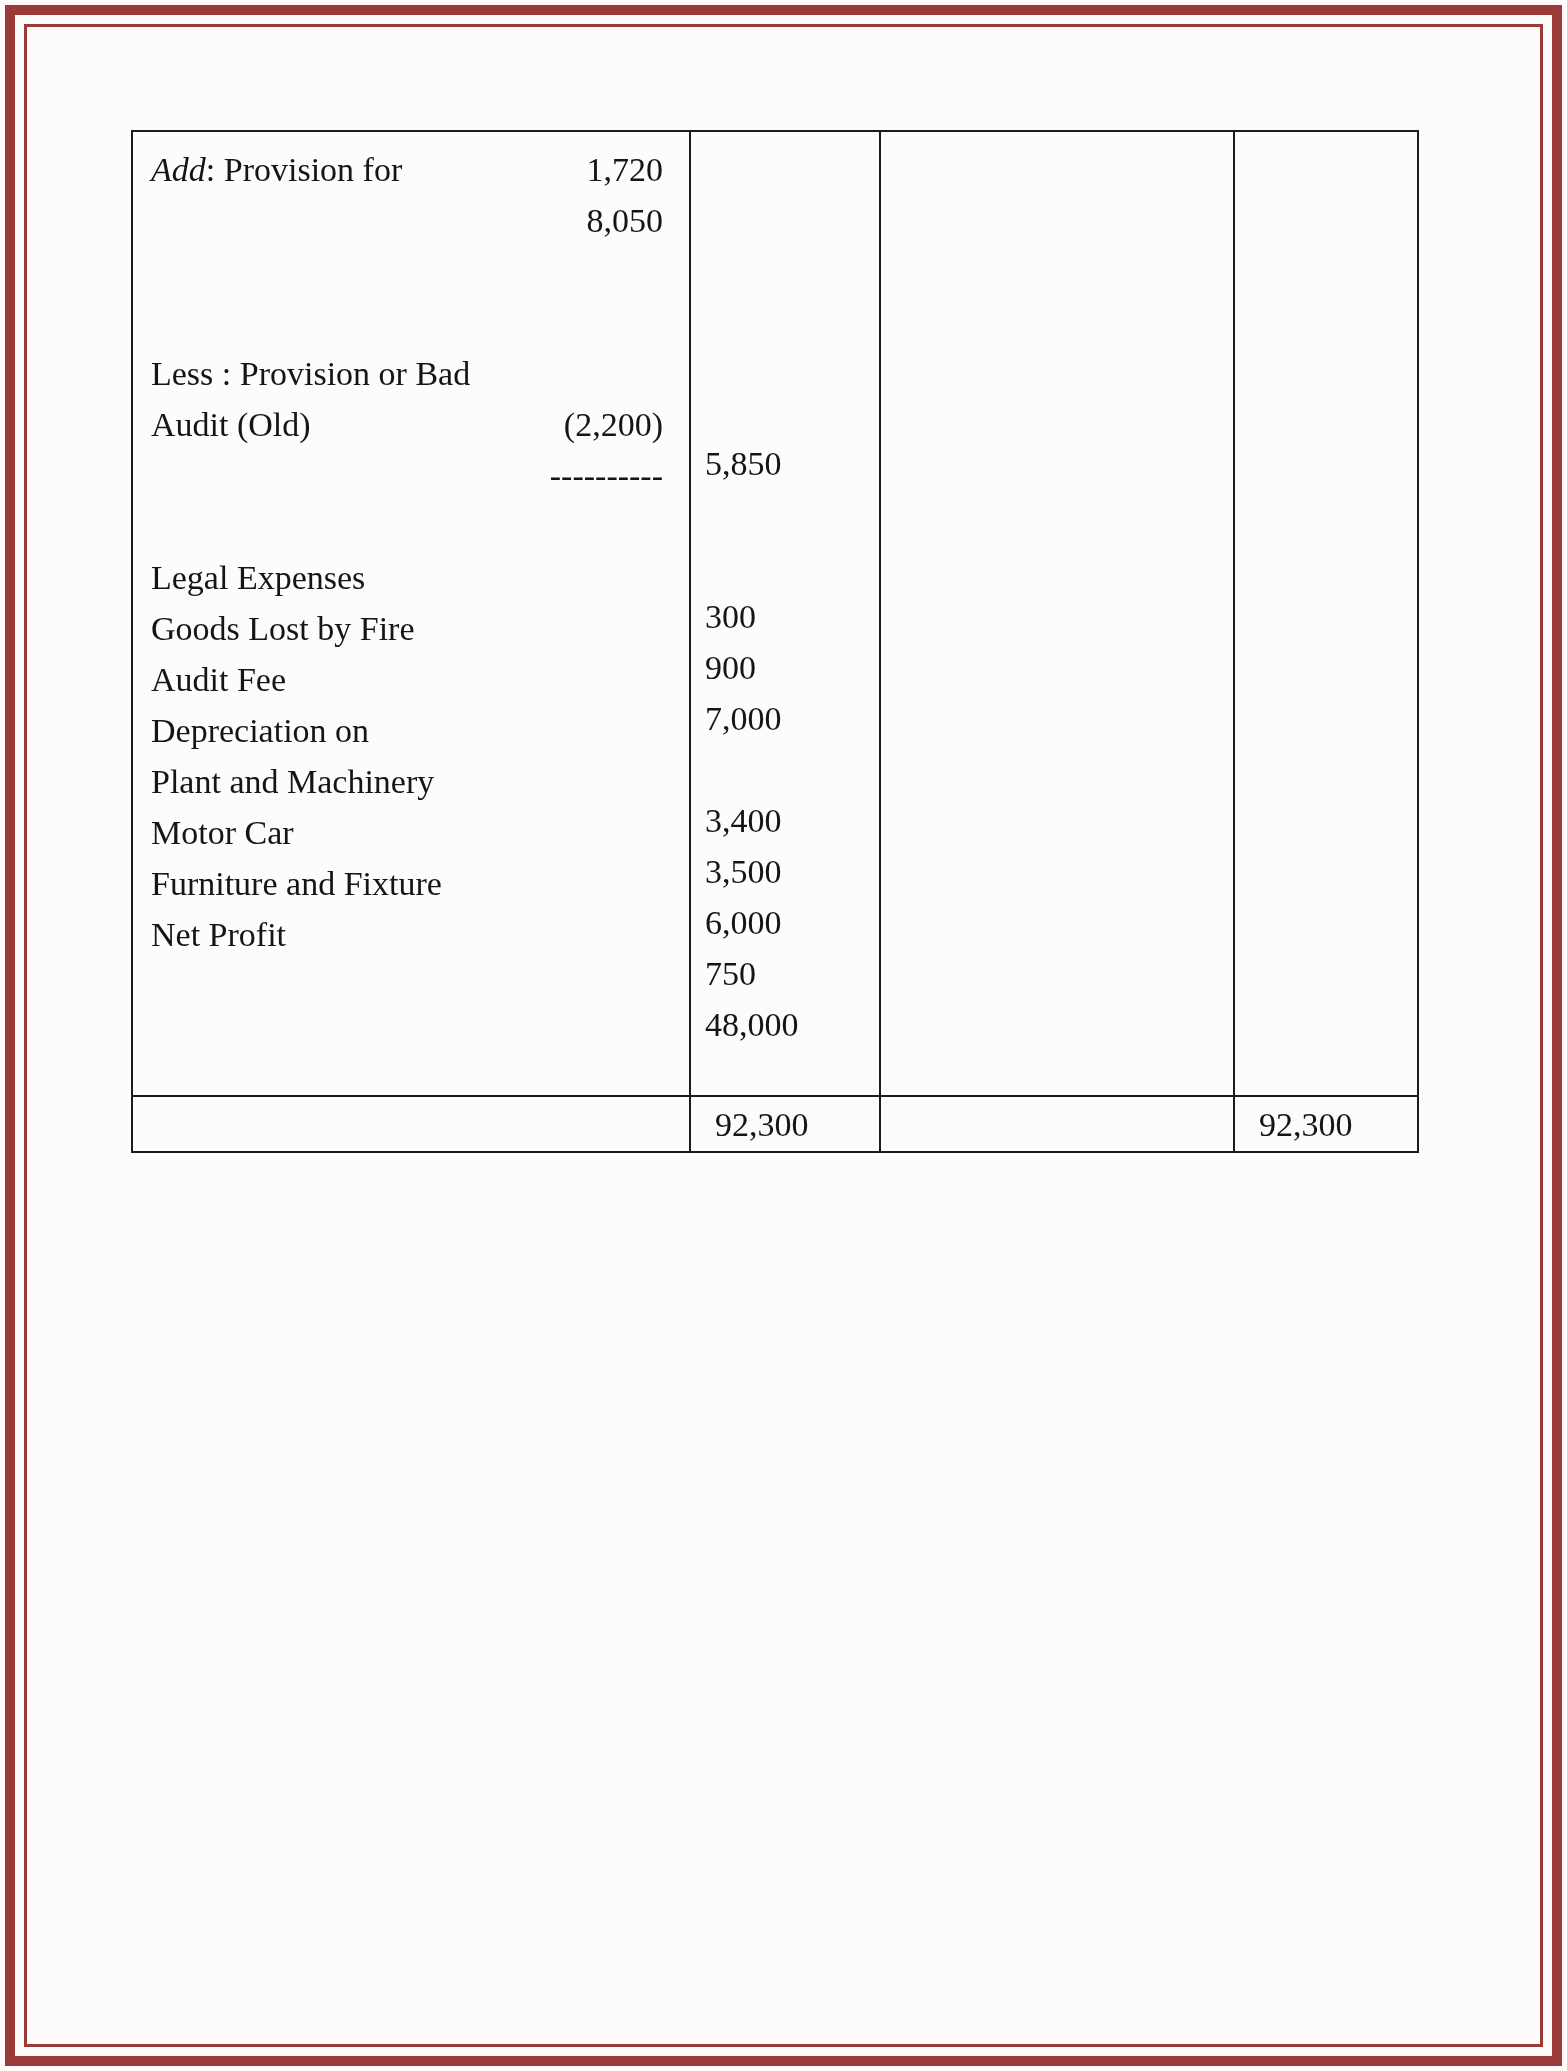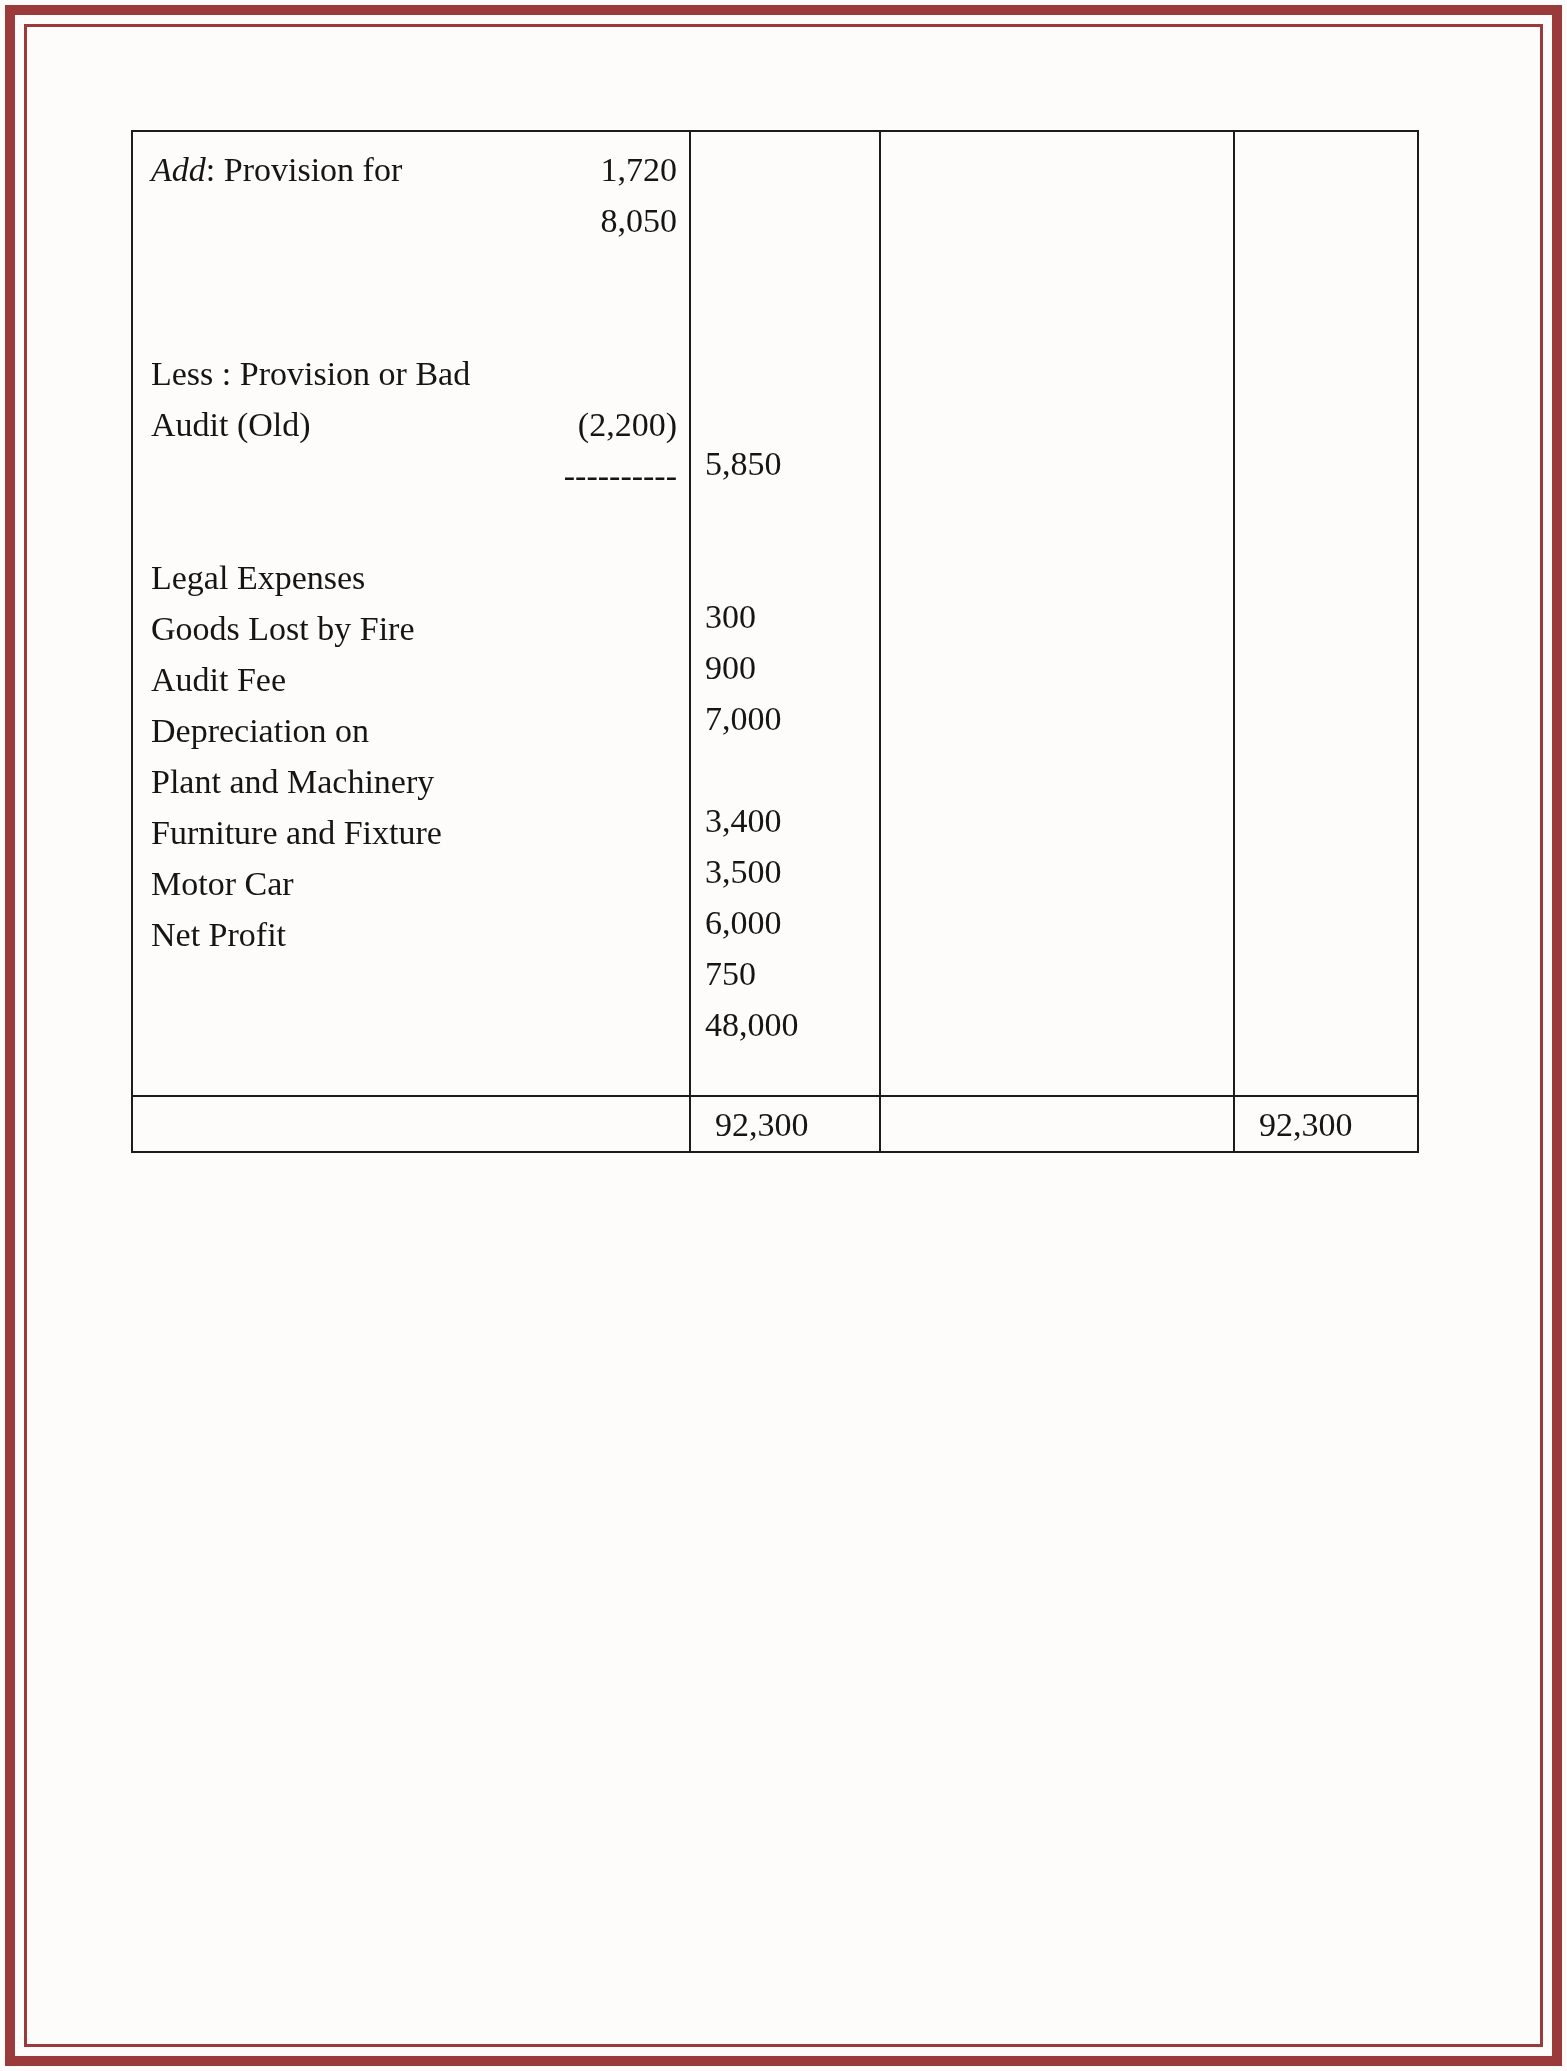--- a/index.html
+++ b/index.html
@@ -45,21 +45,21 @@
     line-height: 51px;
   }
   .t-row { display: grid; grid-template-columns: 556px 190px 354px 184px; }
   .t-row > .cell { border-left: 2px solid var(--line); }
   .t-row > .cell:first-child { border-left: none; }
 
   .body-row { height: 963px; }
   .total-row { height: 56px; border-top: 2px solid var(--line); }
 
   .cell { overflow: hidden; }
-  .particulars { padding: 12px 12px 0 18px; font-family: Liberation Serif, serif; }
+  .particulars { padding: 12px 26px 0 18px; font-family: Liberation Serif, serif; }
   .amounts     { padding: 0 6px 0 14px; }
 
   .line { height: 51px; white-space: pre; }
   .particulars .line {
     display: flex;
     justify-content: space-between;
     align-items: baseline;
   }
   .particulars .line .inner { text-align: right; }
 
@@ -83,22 +83,22 @@
           <div class="line"><span class="lbl"></span><span class="inner"></span></div>
           <div class="line"><span class="lbl">Less : Provision or Bad</span><span class="inner"></span></div>
           <div class="line"><span class="lbl">Audit (Old)</span><span class="inner">(2,200)</span></div>
           <div class="line"><span class="lbl"></span><span class="inner">----------</span></div>
           <div class="line"><span class="lbl"></span><span class="inner"></span></div>
           <div class="line"><span class="lbl">Legal Expenses</span><span class="inner"></span></div>
           <div class="line"><span class="lbl">Goods Lost by Fire</span><span class="inner"></span></div>
           <div class="line"><span class="lbl">Audit Fee</span><span class="inner"></span></div>
           <div class="line"><span class="lbl">Depreciation on</span><span class="inner"></span></div>
           <div class="line"><span class="lbl">Plant and Machinery</span><span class="inner"></span></div>
+          <div class="line"><span class="lbl">Motor Car</span><span class="inner"></span></div>
           <div class="line"><span class="lbl">Furniture and Fixture</span><span class="inner"></span></div>
-          <div class="line"><span class="lbl">Motor Car</span><span class="inner"></span></div>
           <div class="line"><span class="lbl">Net Profit</span><span class="inner"></span></div>
         </div>
       <div class="cell amounts">
           <div class="line"></div>
           <div class="line"></div>
           <div class="line"></div>
           <div class="line"></div>
           <div class="line"></div>
           <div class="line"></div>
           <div class="line">5,850</div>

